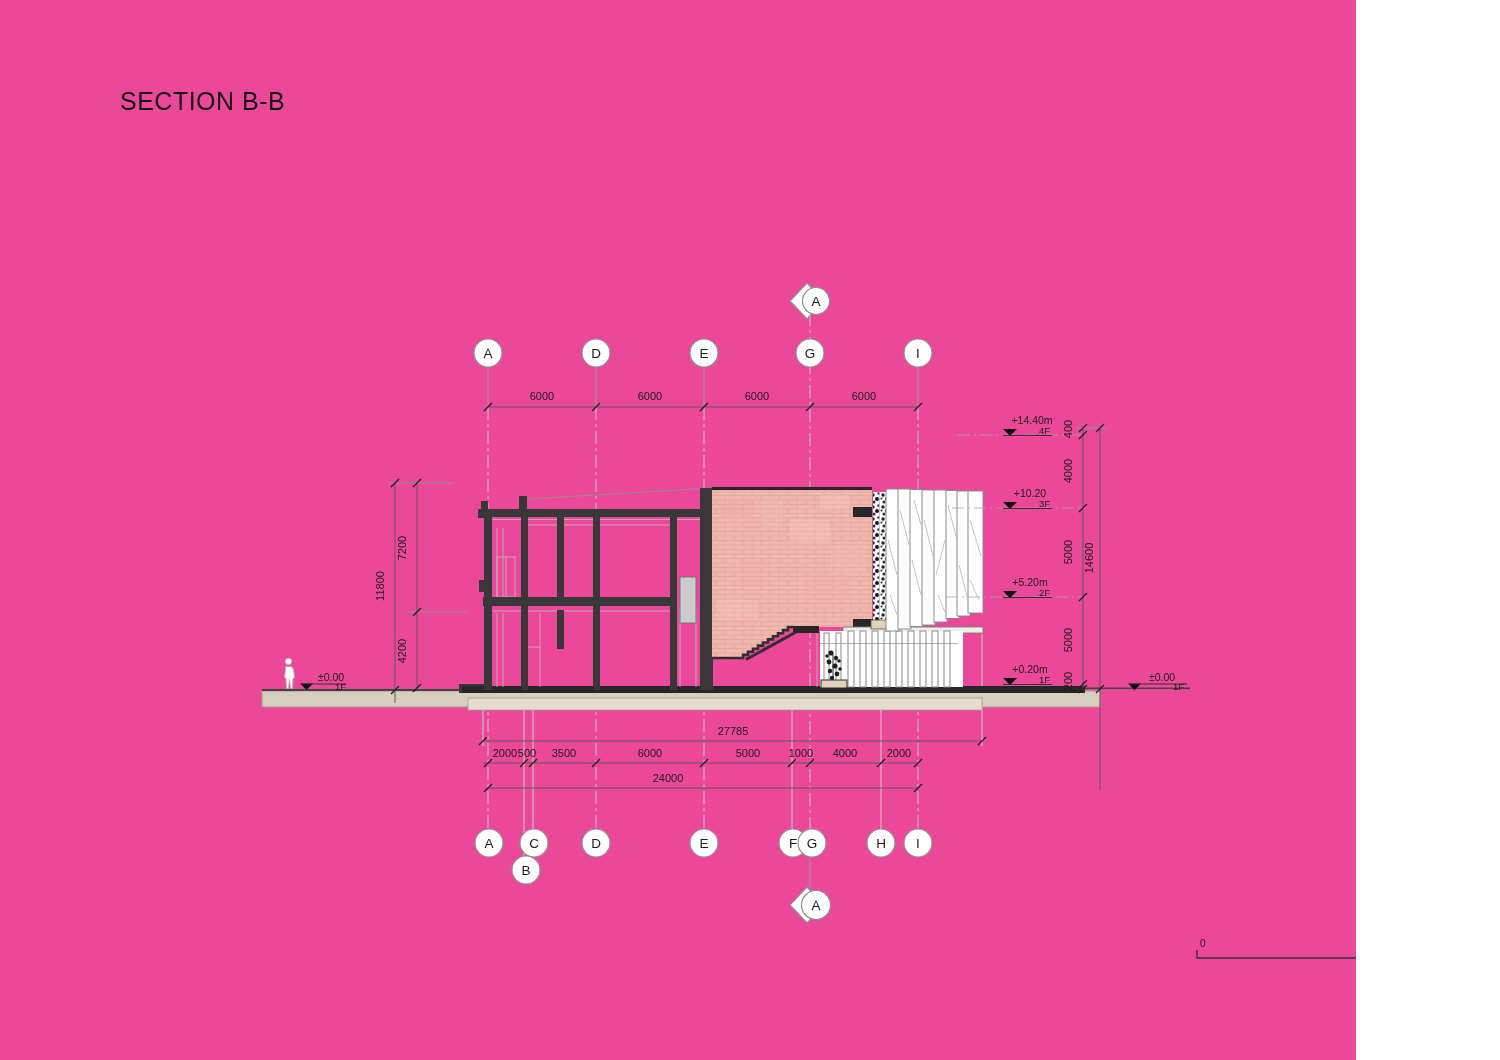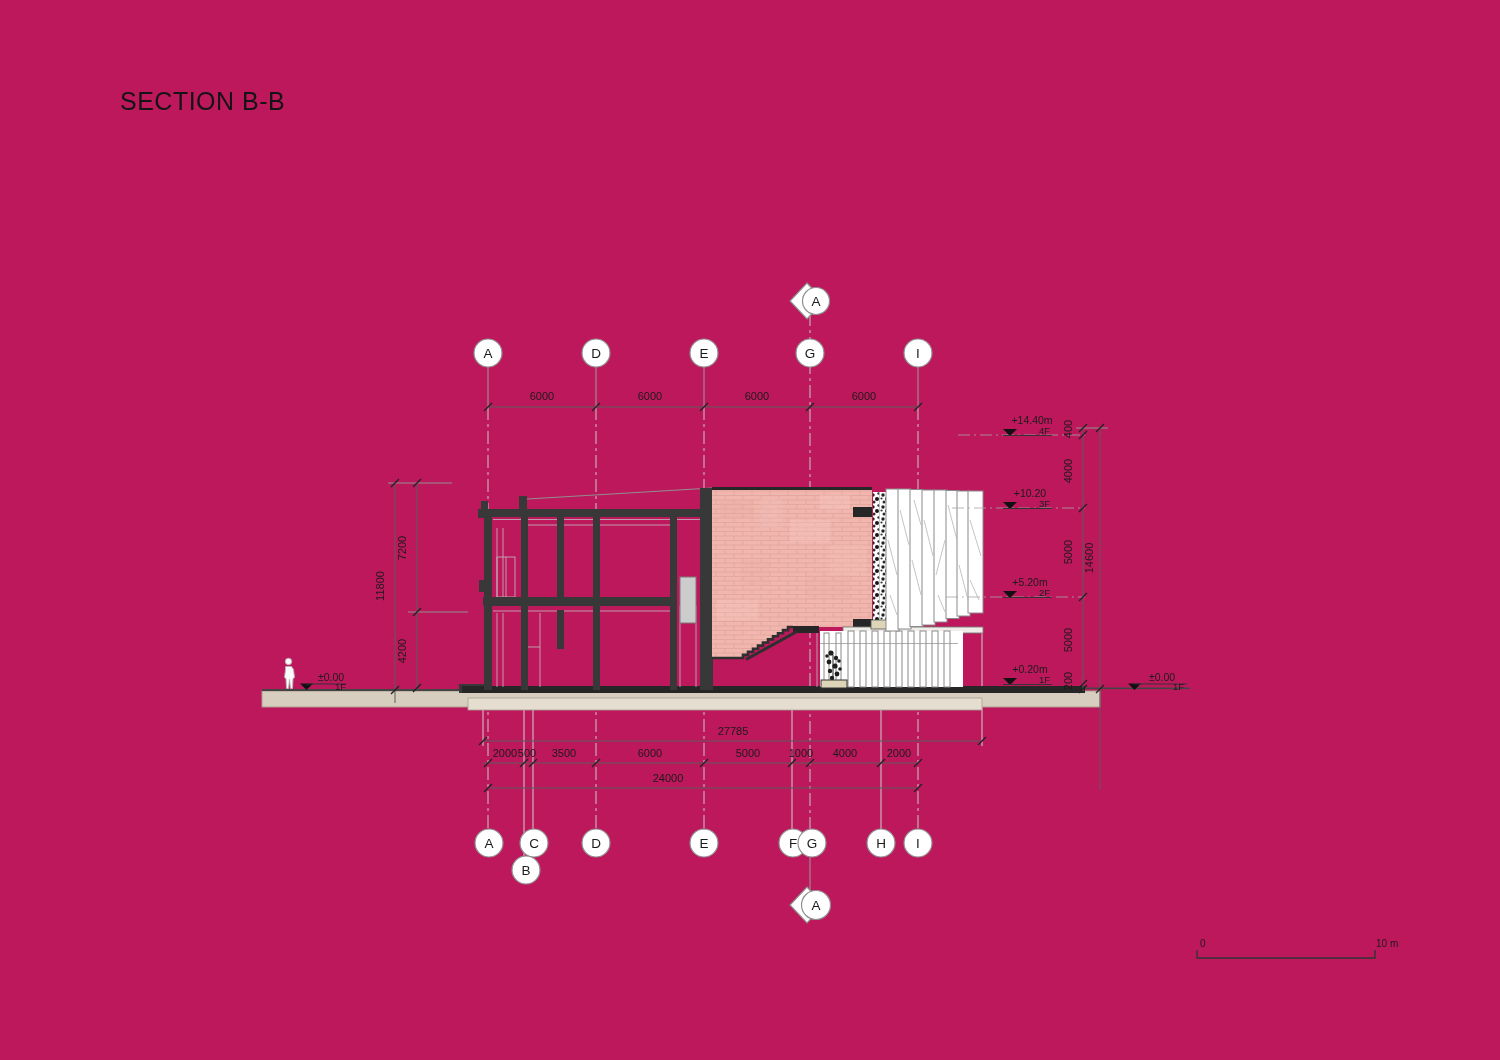--- a/index.html
+++ b/index.html
@@ -1,16 +1,16 @@
 <!DOCTYPE html>
 <html><head>
 <meta charset="utf-8">
 <style>
   html,body{margin:0;padding:0;background:#fff;}
-  .page{position:relative;width:1500px;height:1060px;background:#be185d;overflow:hidden;
+  .page{position:relative;width:1356px;height:1060px;background:#ec4899;overflow:hidden;
         font-family:"Liberation Sans",sans-serif;}
   svg{position:absolute;left:0;top:0;}
   text{font-family:"Liberation Sans",sans-serif;fill:#1b1b1b;}
   .title{font-size:25px;fill:#141414;letter-spacing:.5px;}
   .dimtext{font-size:11px;}
   .lvltext{font-size:10.5px;}
   .flrtext{font-size:9.5px;}
   .bubtext{font-size:13.5px;}
   .sctext{font-size:10px;}
   .grid{stroke:#c6c6c6;stroke-width:1;fill:none;stroke-dasharray:13 4 3 4;}

